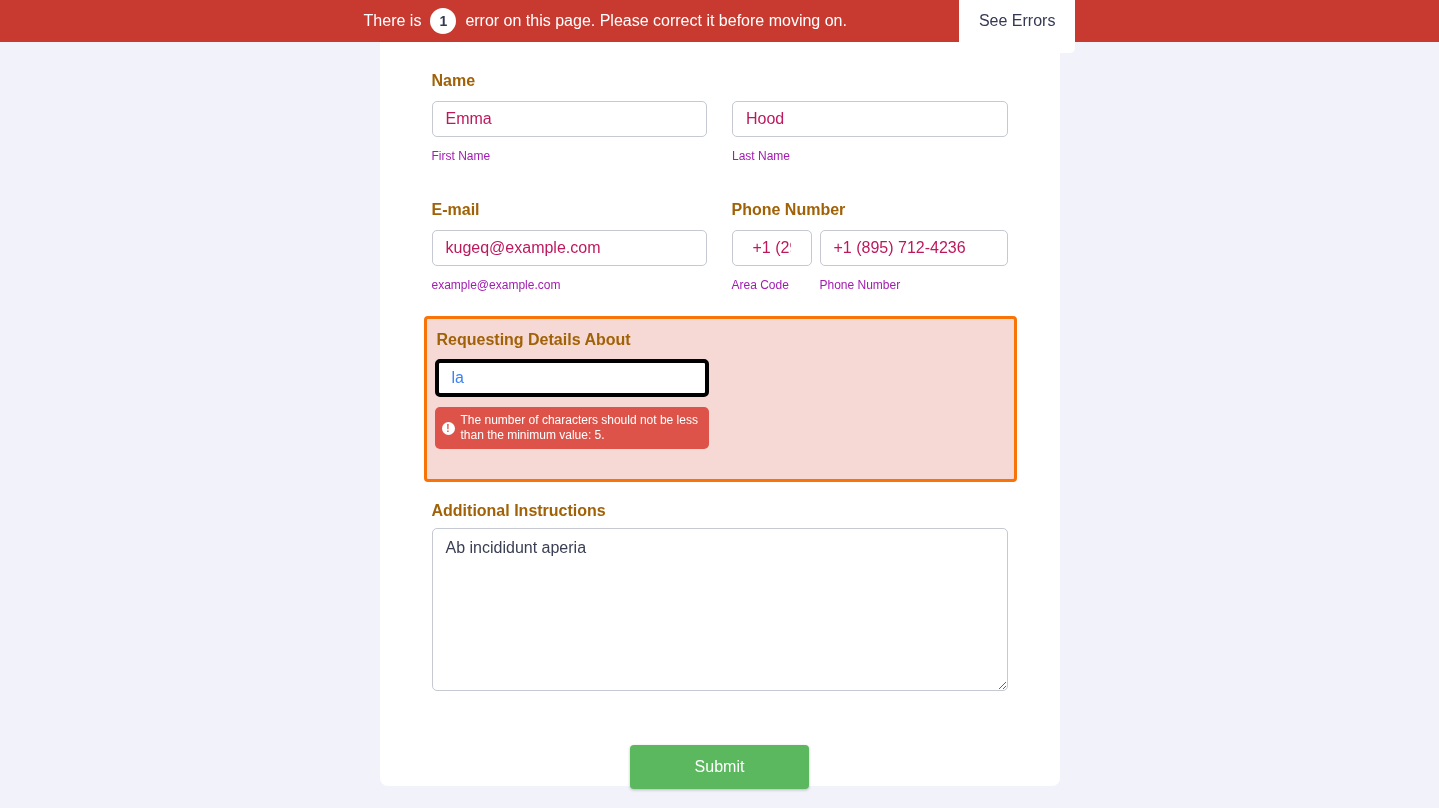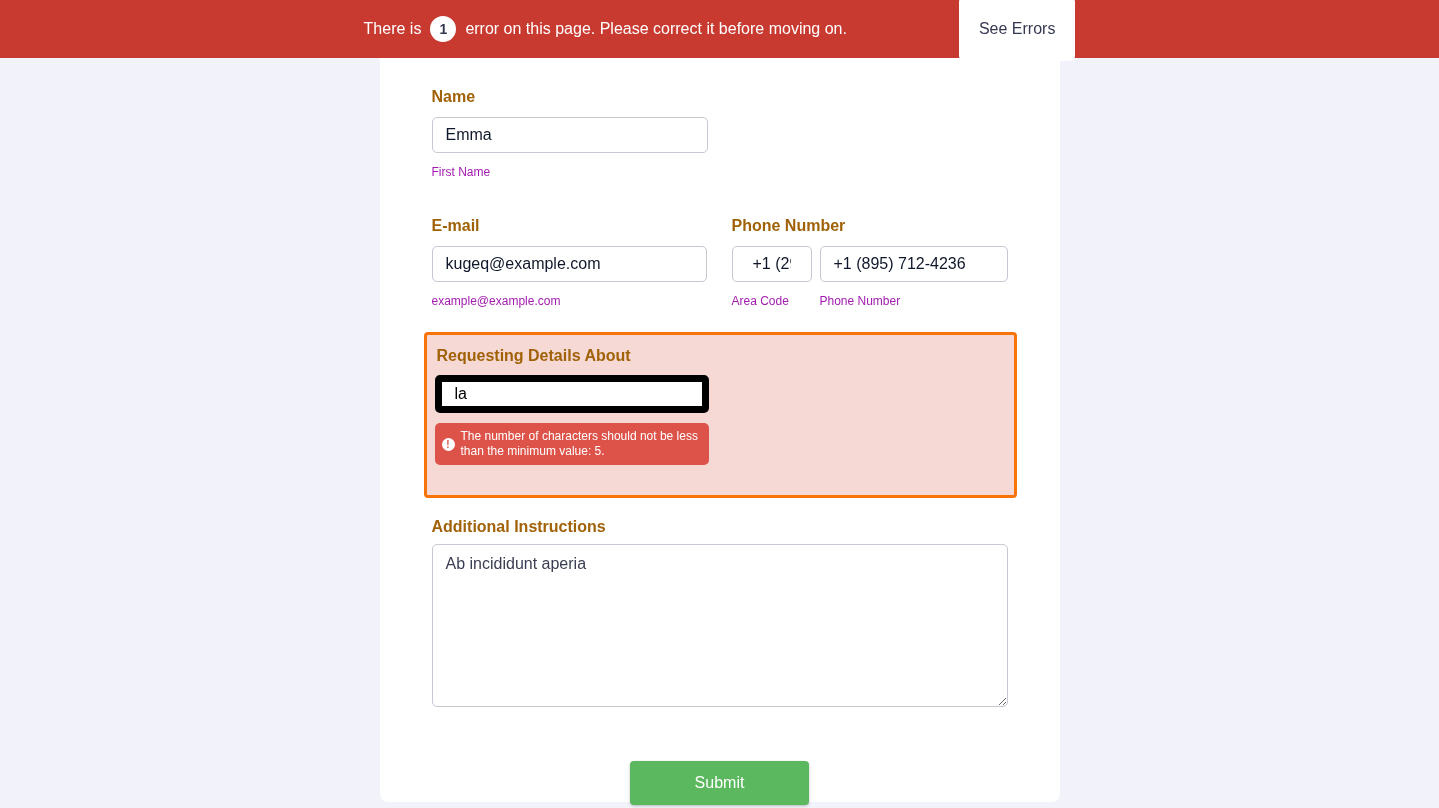--- a/index.html
+++ b/index.html
@@ -5,21 +5,21 @@
   * { margin: 0; padding: 0; box-sizing: border-box; }
   html, body {
     width: 1439px; height: 808px;
     background: #f2f2fb;
     font-family: "Liberation Sans", sans-serif;
     overflow: hidden;
   }
 
   
   .banner {
-    height: 58px;
+    height: 42px;
     background: #c8392f;
     display: flex;
     align-items: center;
     justify-content: center;
   }
   .banner-msg {
     display: flex;
     align-items: center;
     gap: 9px;
     color: #ffffff;
@@ -72,21 +72,21 @@
     margin-top: 12px;
   }
   .text-input {
     height: 36px;
     width: 100%;
     border: 1px solid #c6c8d2;
     border-radius: 5px;
     background: #ffffff;
     font-family: "Liberation Sans", sans-serif;
     font-size: 16px;
-    color: #0f172a;
+    color: #be185d;
     padding: 0 13px;
     outline: none;
   }
 
   .two-col { display: flex; gap: 25px; }
   .col { width: 276px; }
 
   .row-2 { margin-top: 36px; }
 
   .phone-flex { display: flex; gap: 8px; }
@@ -99,26 +99,26 @@
     margin: 23px -9px 0 -8px;
     border: 3px solid #f97408;
     background: #f6d9d5;
     border-radius: 4px;
     padding: 11px 16px 30px 8px;
   }
   .error-panel .section-label { margin-bottom: 9px; margin-left: 2px; }
   .error-input {
     width: 274px;
     height: 38px;
-    border: 7px solid #000000;
-    border-radius: 5px;
-    background: #ffffff;
-    font-family: "Liberation Sans", sans-serif;
-    font-size: 16px;
-    color: #000000;
+    border: 4px solid #000000;
+    border-radius: 5px;
+    background: #ffffff;
+    font-family: "Liberation Sans", sans-serif;
+    font-size: 16px;
+    color: #3b82f6;
     padding: 0 13px;
     outline: none;
   }
   .error-tooltip {
     margin-top: 10px;
     width: 274px;
     background: #dd5349;
     border-radius: 5px;
     color: #ffffff;
     font-size: 12px;
@@ -189,20 +189,24 @@
 </div>
 
 <div class="card">
 
   <div class="name-section">
     <div class="section-label">Name</div>
     <div class="two-col">
       <div class="col">
         <input class="text-input" type="text" value="Emma" style="">
         <div class="caption">First Name</div>
+      </div>
+      <div class="col">
+        <input class="text-input" type="text" value="Hood" style="">
+        <div class="caption">Last Name</div>
       </div>
     </div>
   </div>
 
   <div class="two-col row-2">
     <div class="col">
       <div class="section-label">E-mail</div>
       <input class="text-input" type="text" value="kugeq@example.com" style="">
       <div class="caption">example@example.com</div>
     </div>

